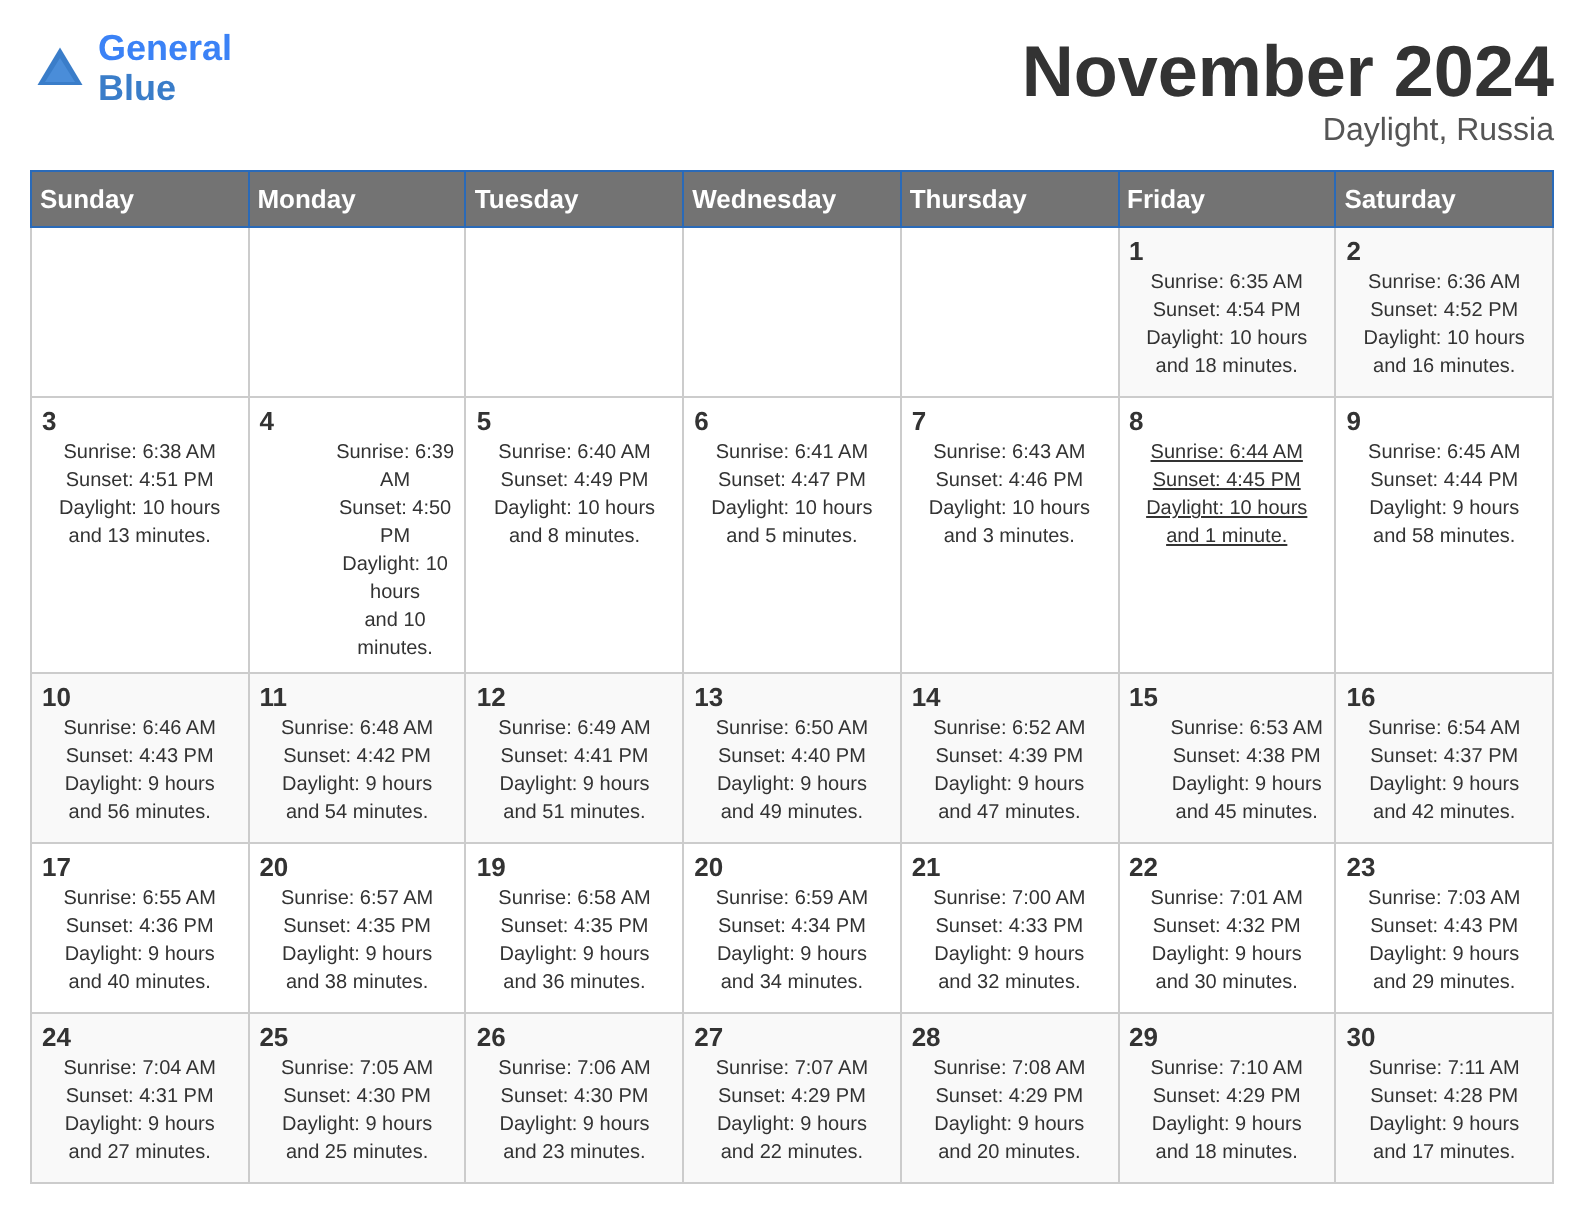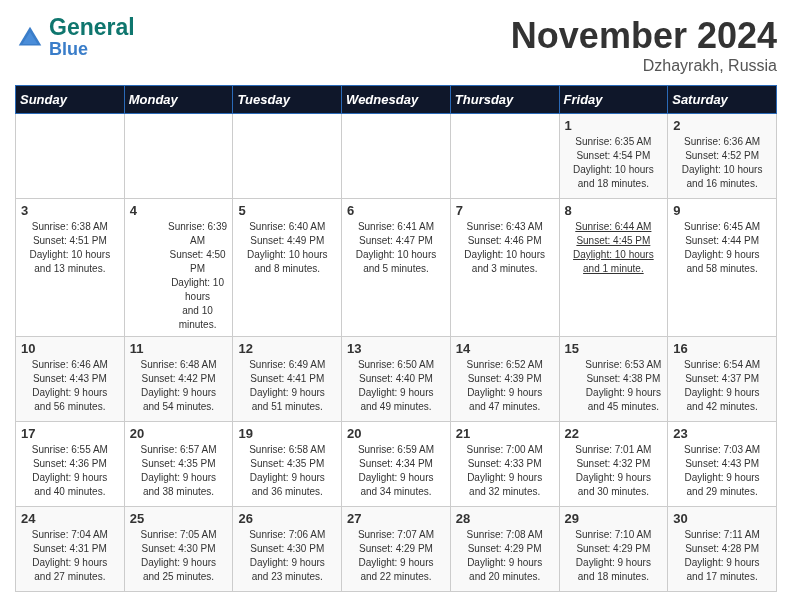--- a/index.html
+++ b/index.html
@@ -19,23 +19,23 @@
     .logo {
       display: flex;
       align-items: center;
     }
     .logo-text {
       display: flex;
       flex-direction: column;
       line-height: 1.1;
     }
     .logo-general {
-      font-size: 23px;
-      font-weight: bold;
-      color: #0f766e;
+      font-size: 18px;
+      font-weight: bold;
+      color: #3b82f6;
     }
     .logo-blue {
       font-size: 18px;
       font-weight: bold;
       color: #3a7dc9;
     }
     .logo-icon {
       width: 30px;
       height: 30px;
       margin-right: 4px;
@@ -51,23 +51,22 @@
     .location {
       font-size: 16px;
       color: #555;
     }
     table {
       width: 100%;
       border-collapse: collapse;
       table-layout: fixed;
     }
     thead tr {
-      background-color: #0f172a;
+      background-color: #737373;
       color: white;
-      font-style: italic;
     }
     thead th {
       padding: 6px 4px;
       text-align: left;
       font-size: 13px;
       font-weight: bold;
       border: 1px solid #2a6ab8;
     }
     tbody tr {
       vertical-align: top;
@@ -108,21 +107,21 @@
       <polygon points="20,5 35,30 5,30" fill="#3a7dc9"></polygon>
       <polygon points="20,12 30,28 10,28" fill="#5a9de9" opacity="0.5"></polygon>
     </svg>
     <div class="logo-text">
       <span class="logo-general">General</span>
       <span class="logo-blue">Blue</span>
     </div>
   </div>
   <div class="title-block">
     <div class="month-title">November 2024</div>
-    <div class="location">Dzhayrakh, Russia</div>
+    <div class="location">Daylight, Russia</div>
   </div>
 </div>
 
 <table>
   <thead>
     <tr>
     <th>Sunday</th>
         <th>Monday</th>
         <th>Tuesday</th>
         <th>Wednesday</th>

